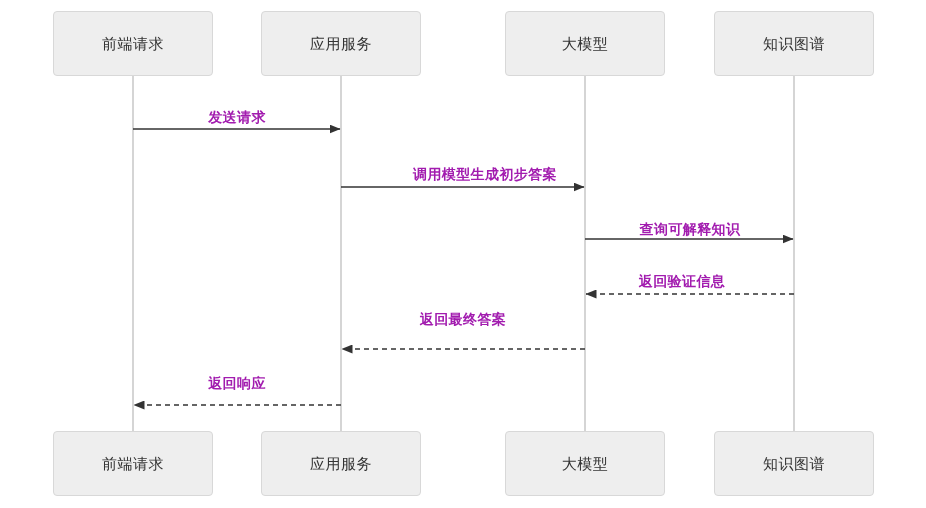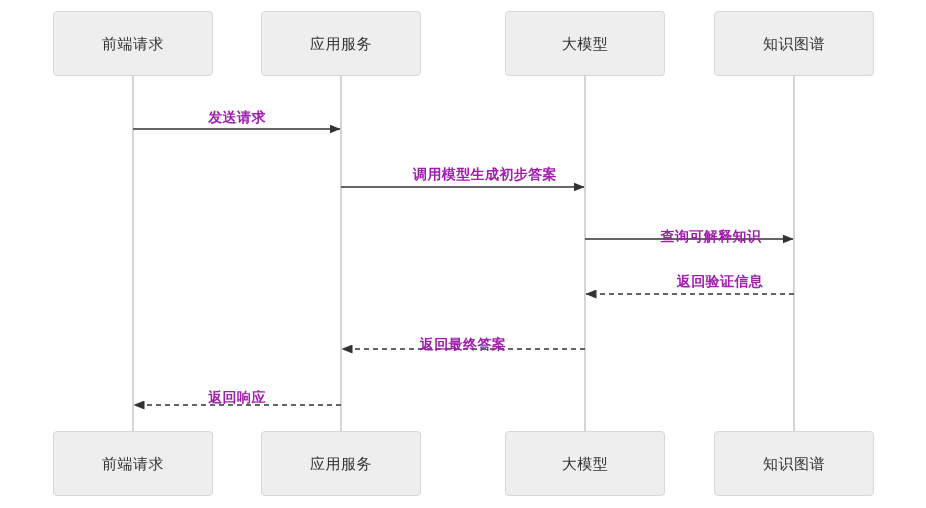--- a/index.html
+++ b/index.html
@@ -110,19 +110,19 @@
       <div class="participant-box" style="left: 505px; top: 431px; width: 160px; height: 65px;">
         <span class="participant-label">大模型</span>
       </div>
       <div class="participant-box" style="left: 714px; top: 431px; width: 160px; height: 65px;">
         <span class="participant-label">知识图谱</span>
       </div>
     </div>
   <div id="message-labels">
       <div class="message-label" style="left: 237px; top: 110px;">发送请求</div>
       <div class="message-label" style="left: 485px; top: 167px;">调用模型生成初步答案</div>
-      <div class="message-label" style="left: 690px; top: 229px; margin-left: 21px;">查询可解释知识</div>
-      <div class="message-label" style="left: 720px; top: 274px;">返回验证信息</div>
-      <div class="message-label" style="left: 463px; top: 337px;">返回最终答案</div>
-      <div class="message-label" style="left: 237px; top: 390px;">返回响应</div>
+      <div class="message-label" style="left: 690px; top: 222px;">查询可解释知识</div>
+      <div class="message-label" style="left: 682px; top: 274px;">返回验证信息</div>
+      <div class="message-label" style="left: 463px; top: 312px;">返回最终答案</div>
+      <div class="message-label" style="left: 237px; top: 376px;">返回响应</div>
     </div>
 
 </div>
 
 </body></html>

